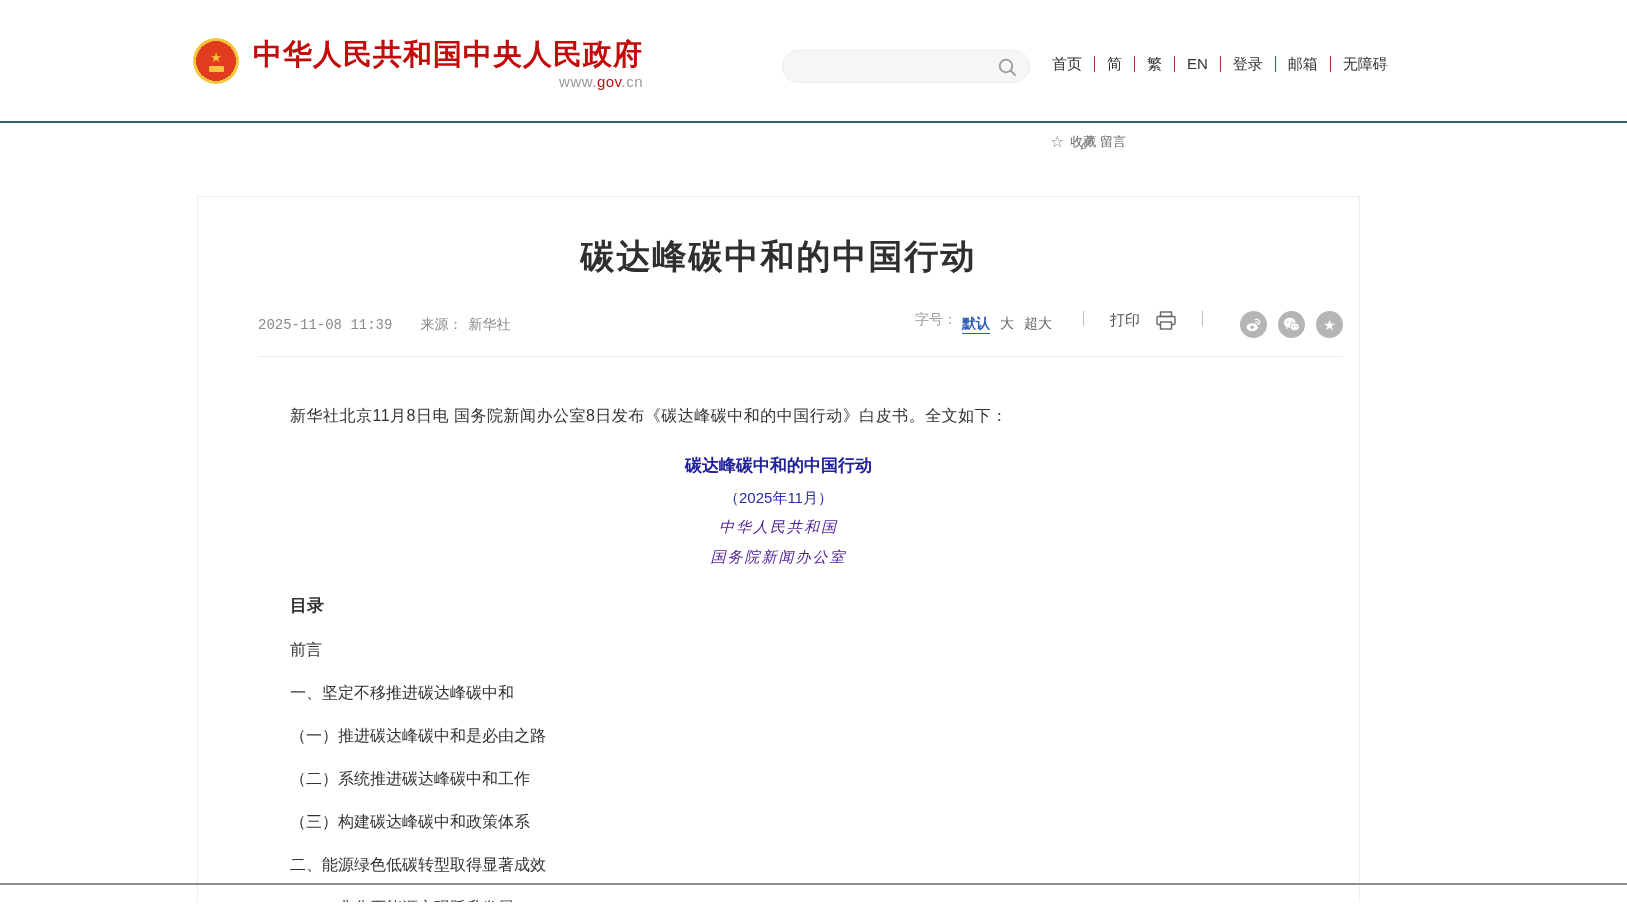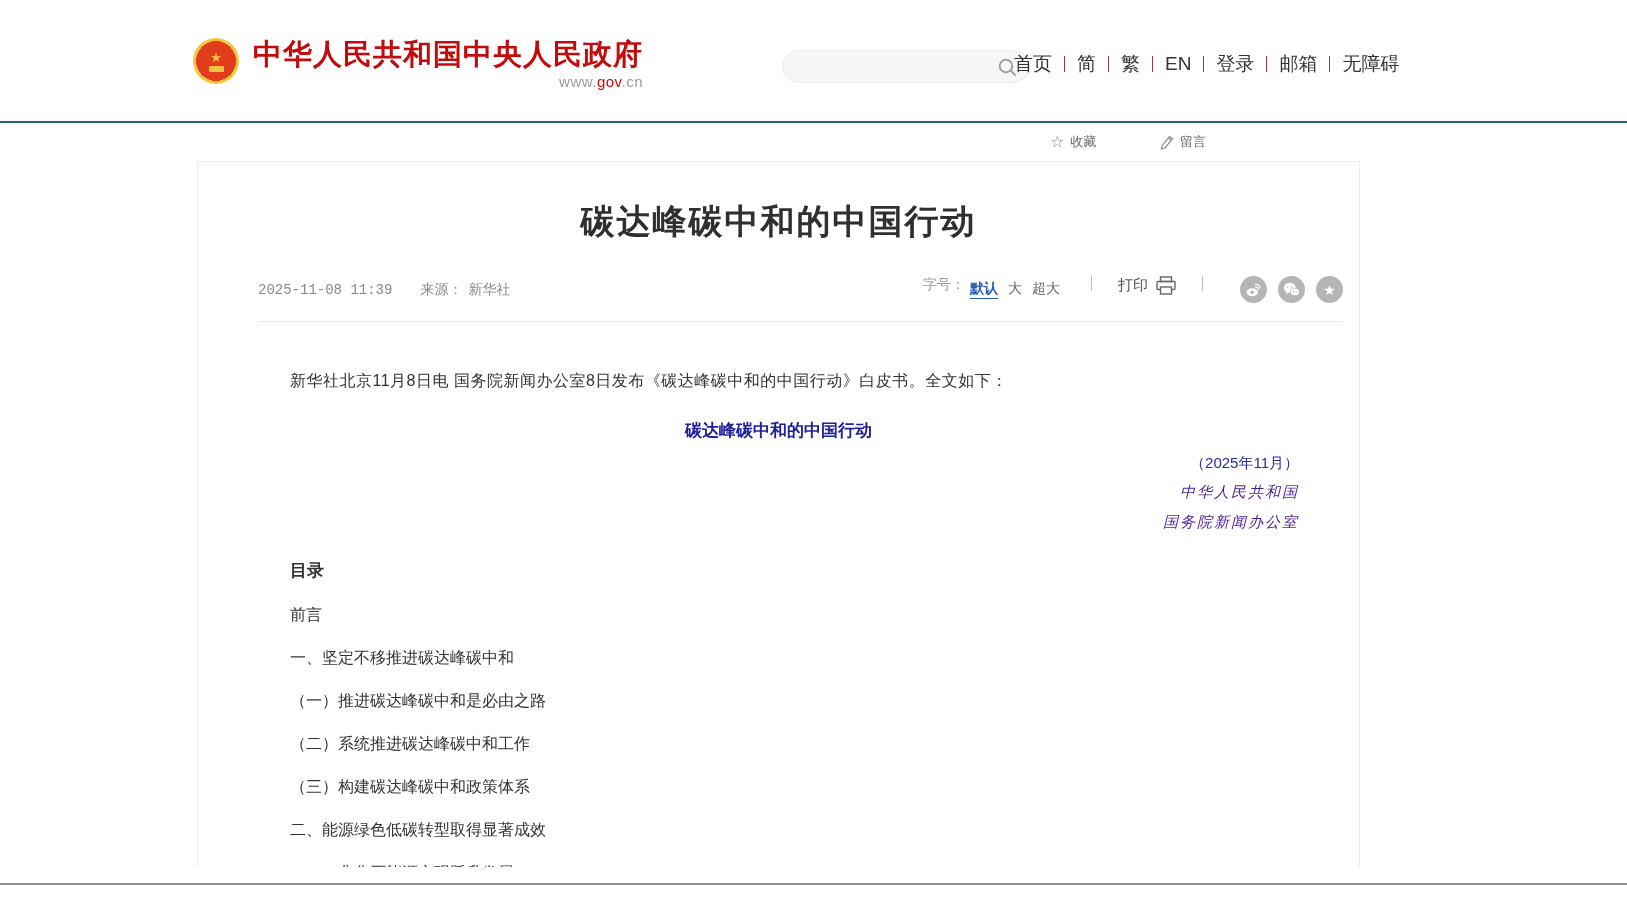--- a/index.html
+++ b/index.html
@@ -22,64 +22,64 @@
   .site-title { font-size:29px; font-weight:bold; color:#c30b0b; letter-spacing:1px; line-height:32px; }
   .site-url { font-size:15px; color:#9a9a9a; margin-top:3px; letter-spacing:0.5px; }
   .site-url .gov { color:#c30b0b; }
 
   .search-box { position:absolute; left:782px; top:50px; width:248px; height:33px;
                 background:#f6f6f6; border:1px solid #ebebeb; border-radius:17px;
                 display:flex; align-items:center; padding:0 12px; }
   .search-box input { flex:1; border:none; outline:none; background:transparent; font-size:14px; color:#333; }
   .search-icon { flex:0 0 auto; cursor:pointer; display:flex; }
 
-  .top-nav { position:absolute; left:1002px; top:56px; display:flex; align-items:flex-end;
-             font-size:19px; color:#333; white-space:nowrap; }
+  .top-nav { position:absolute; left:1040px; top:56px; display:flex; align-items:flex-end;
+             font-size:15px; color:#333; white-space:nowrap; }
   .top-nav a { color:#333; text-decoration:none; padding:0 12px; line-height:16px; cursor:pointer; }
   .top-nav a + a { border-left:1px solid #9c3b39; }
 
   .teal-line { position:absolute; left:0; top:121px; width:100%; height:2px; background:#2f6170; }
 
   
   .action-row { position:absolute; left:0; top:123px; width:100%; height:55px; }
   .q-action { position:absolute; top:10px; display:flex; align-items:center; gap:6px;
               font-size:13px; color:#666; cursor:pointer; }
   .q-fav { left:1050px; }
-  .q-msg { left:1160px; }
+  .q-msg { left:1080px; }
   .q-star { font-size:16px; color:#8a8a8a; line-height:14px; }
   .q-pencil { display:flex; }
 
   
-  .card { position:absolute; left:197px; top:161px; width:1163px; height:706px;
+  .card { position:absolute; left:197px; top:196px; width:1163px; height:706px;
           background:#fff; border:1px solid #ededed; border-bottom:none; overflow:hidden; }
   .article-title { margin-top:38px; text-align:center; font-size:34px; font-weight:600;
                    color:#2f2f2f; letter-spacing:2px; line-height:42px; }
 
   .meta-row { display:flex; align-items:center; margin:34px 16px 0 60px;
               padding-bottom:18px; border-bottom:1px solid #ebebeb;
               font-size:14px; color:#8a8a8a; }
   .meta-date { font-family:"Liberation Mono","DejaVu Sans Mono",monospace; font-size:14px; color:#8a8a8a; }
   .meta-srclabel { margin-left:28px; }
   .meta-src { margin-left:6px; }
   .meta-right { margin-left:auto; display:flex; align-items:flex-start; }
   .fz-label { color:#999; }
   .fz-opt { margin:4px 5px; color:#666; cursor:pointer; text-decoration:none; }
   .fz-opt.active { color:#2a5db0; font-weight:bold; border-bottom:1px solid #2a5db0; }
   .meta-sep { width:1px; height:15px; background:#bdbdbd; margin:0 26px; }
-  .print-btn { display:flex; align-items:center; gap:8px; color:#555; font-size:15px; cursor:pointer; text-decoration:none; }
+  .print-btn { display:flex; align-items:center; gap:16px; color:#555; font-size:15px; cursor:pointer; text-decoration:none; }
   .share-btn { width:27px; height:27px; border-radius:50%; background:#b5b5b5; margin-left:11px;
                display:flex; align-items:center; justify-content:center; cursor:pointer; }
   .share-btn .qz-star { color:#fff; font-size:14px; line-height:14px; }
 
   
   .article-body { margin:0 60px; font-size:16px; color:#333; }
   .intro { margin-top:48px; text-indent:32px; line-height:22px; letter-spacing:0.5px; }
   .doc-title { margin-top:27px; text-align:center; font-size:17px; font-weight:bold;
                color:#20209d; line-height:24px; }
-  .doc-line { margin-top:9px; text-align:right; font-size:15px; color:#2a2aa6; line-height:21px; }
+  .doc-line { margin-top:9px; text-align:center; font-size:15px; color:#2a2aa6; line-height:21px; }
   .doc-line.kai { font-family:"DejaVu Serif","Liberation Serif",serif; font-style:italic;
                   letter-spacing:2px; color:#4c1d95; }
   .toc-heading { margin-top:26px; font-size:17px; font-weight:bold; text-indent:32px; line-height:24px; }
   .toc-item { margin-top:21px; text-indent:32px; line-height:22px; }
 
   .bottom-line { position:absolute; left:0; top:883px; width:100%; height:2px; background:#8d8d8d; }
 </style>
 </head>
 <body>
 

